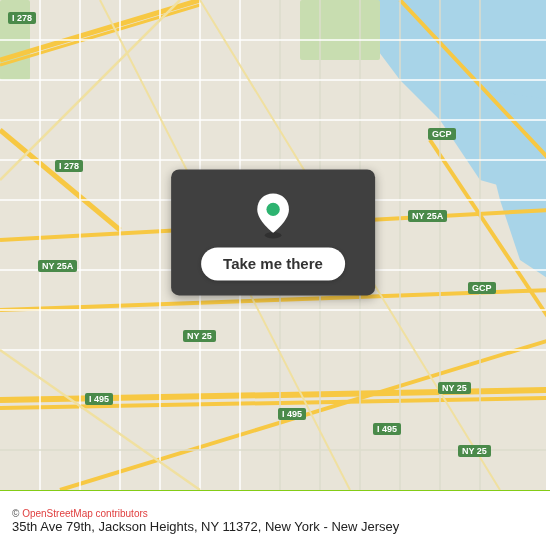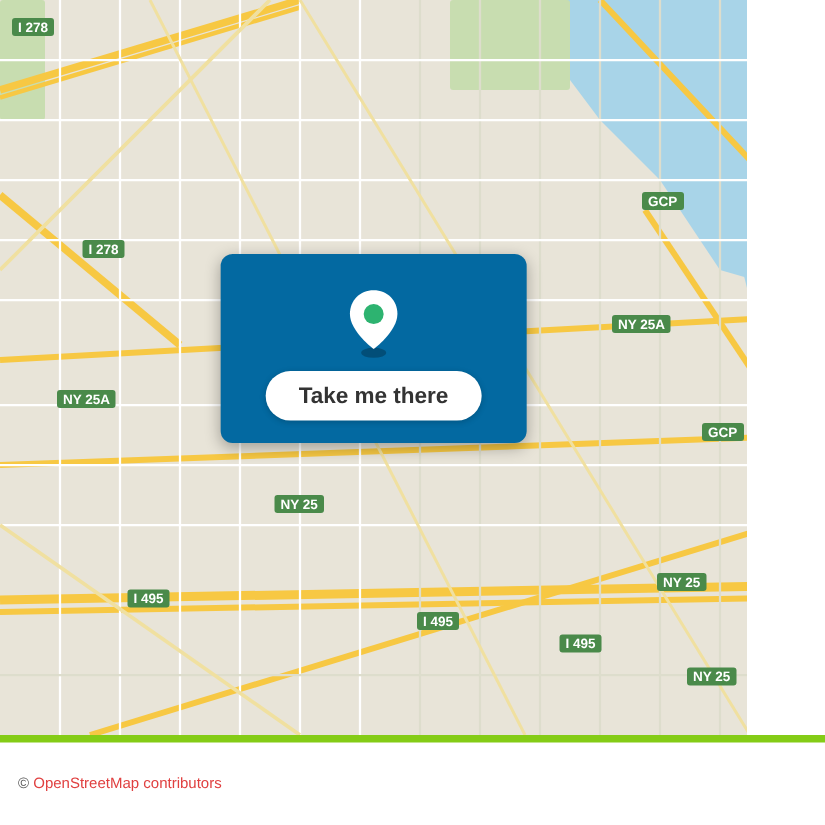--- a/index.html
+++ b/index.html
@@ -6,41 +6,41 @@
 
     body {
       width: 550px;
       height: 550px;
       overflow: hidden;
       font-family: Arial, sans-serif;
       position: relative;
     }
 
     #map-container {
-      width: 498px;
+      width: 546px;
       height: 490px;
       position: relative;
       overflow: hidden;
       background-color: #e8e0d8;
     }
 
     
     #button-overlay {
       position: absolute;
       top: 50%;
       left: 50%;
       transform: translate(-50%, -60%);
       display: flex;
       flex-direction: column;
       align-items: center;
       z-index: 10;
     }
 
     #green-panel {
-      background: #0369a1;
+      background: #404040;
       border-radius: 8px;
       padding: 20px 30px 15px 30px;
       display: flex;
       flex-direction: column;
       align-items: center;
       box-shadow: 0 3px 10px rgba(0,0,0,0.3);
     }
 
     #location-icon {
       width: 50px;
@@ -63,21 +63,21 @@
 
     
     #bottom-bar {
       width: 550px;
       height: 60px;
       background: white;
       display: flex;
       align-items: center;
       justify-content: space-between;
       padding: 0 12px;
-      border-top: 5px solid #84cc16;
+      border-top: 1px solid #84cc16;
     }
 
     #bottom-left {
       display: flex;
       flex-direction: column;
     }
 
     #osm-credit {
       font-size: 10px;
       color: #555;
@@ -214,15 +214,16 @@
     </div>
   </div>
 
 </div>
 
 <div id="bottom-bar">
   <div id="bottom-left">
     <div id="osm-credit">
       <span>© </span><span class="red">OpenStreetMap contributors</span>
     </div>
+    <div id="address-text">35th Ave 79th, Jackson Heights, NY 11372, New York - New Jersey</div>
   </div>
 
 </div>
 
 </body></html>

